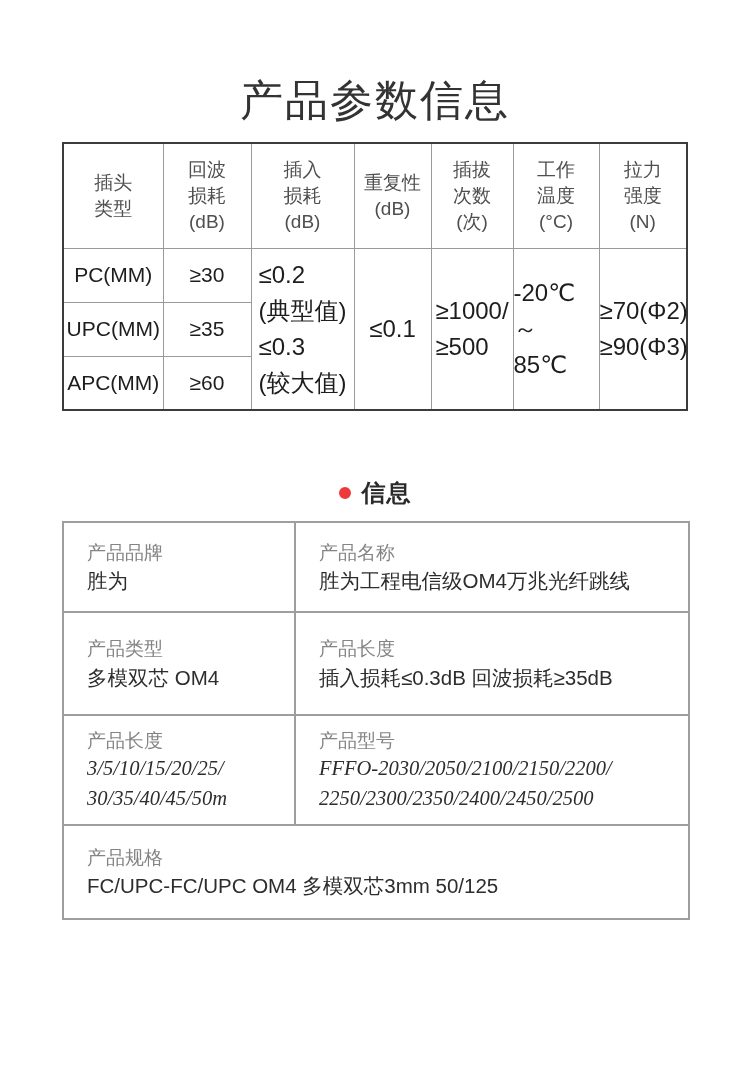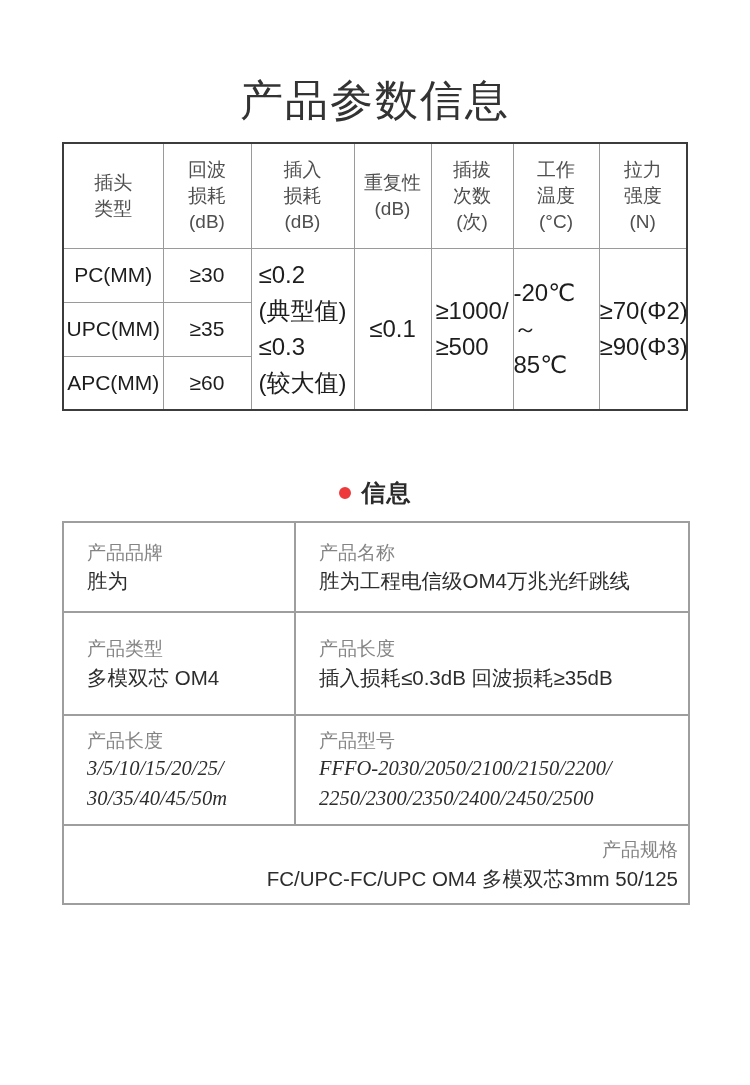--- a/index.html
+++ b/index.html
@@ -75,21 +75,21 @@
     border:2px solid #3c3c3c;
   }
   .info-table td {
     border:2px solid #9e9e9e;
     vertical-align:middle;
     padding:10px 10px 10px 23px;
   }
   .info-table tr.r1 td { height:90px; }
   .info-table tr.r2 td { height:103px; }
   .info-table tr.r3 td { height:110px;font-family:Liberation Serif, serif; }
-  .info-table tr.r4 td { height:79px;text-align:right; }
+  .info-table tr.r4 td { height:94px; }
   .info-label {
     font-size:19px; color:#848484; line-height:1.45;
   }
   .info-value {
     font-size:20.5px; color:#2d2d2d; line-height:1.45;
     white-space:pre-line;
   }
   .italic .info-value { font-style:italic; }
 </style>
 </head>

